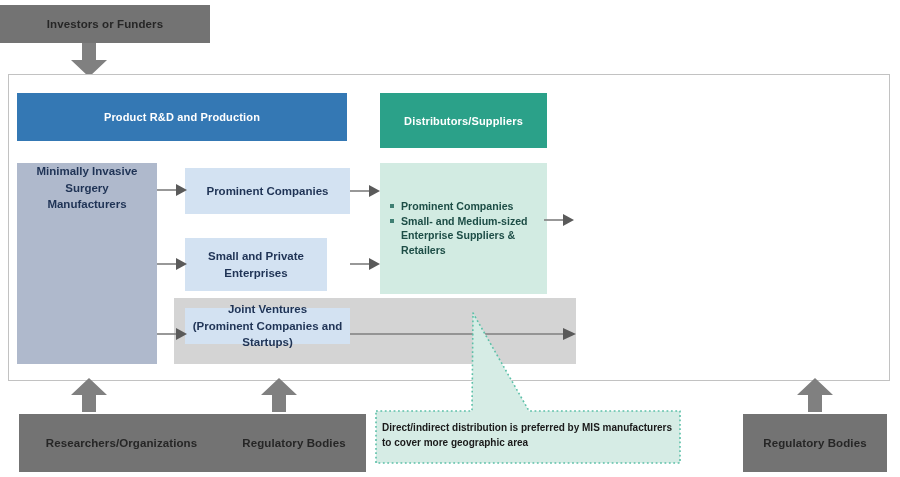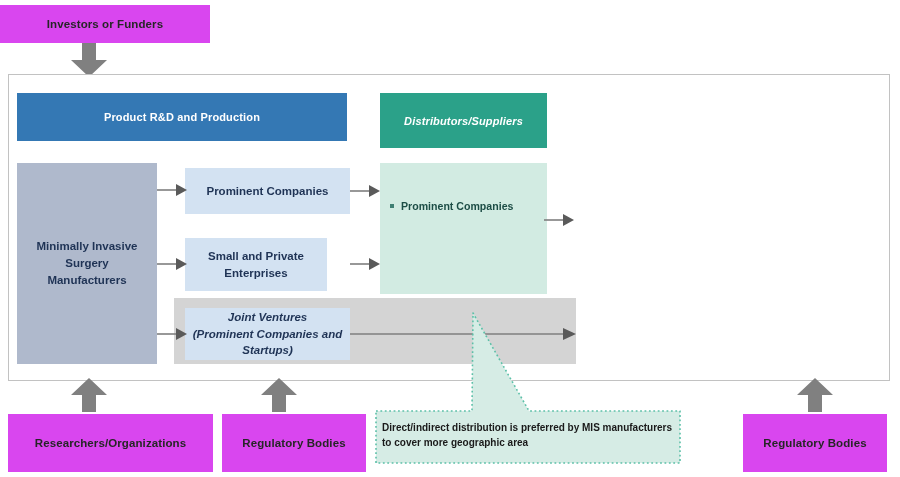--- a/index.html
+++ b/index.html
@@ -17,21 +17,21 @@
     height: 477px;
     background: #ffffff;
     overflow: hidden;
   }
 
   
   .abs { position: absolute; box-sizing: border-box; }
 
   
   .ext-box {
-    background: #d946ef;
+    background: #737373;
     display: flex;
     align-items: center;
     justify-content: center;
     text-align: center;
     color: #262626;
     font-size: 11.5px;
     font-weight: bold;
     letter-spacing: .1px;
     line-height: 1.25;
   }
@@ -52,21 +52,21 @@
     font-weight: bold;
     text-align: center;
     letter-spacing: .15px;
   }
 
   
   .panel { }
 
   .panel-label {
     display: flex;
-    align-items: center;
+    align-items: flex-start;
     justify-content: center;
     text-align: center;
     color: #1f3355;
     font-size: 11.5px;
     font-weight: bold;
     line-height: 1.45;
     padding: 0 8px;
     box-sizing: border-box;
   }
 
@@ -164,21 +164,21 @@
   </div>
 
   <div class="abs sub-box" style="left:185px; top:168px; width:165px; height:46px;">
     <span>Prominent Companies</span>
   </div>
 
   <div class="abs sub-box" style="left:185px; top:238px; width:142px; height:53px;">
     <span>Small and Private Enterprises</span>
   </div>
 
-  <div class="abs sub-box" style="left:185px; top:308px; width:165px; height:52px; white-space:pre-line;font-style:italic;">
+  <div class="abs sub-box" style="left:185px; top:308px; width:165px; height:36px; white-space:pre-line;">
     <span>Joint Ventures
 (Prominent Companies and Startups)</span>
   </div>
 
   <div class="connector" style="left:157px; top:183px; width:30px; height:14px;">
     <svg width="30" height="14" viewBox="0 0 30 14">
       <line x1="0" y1="7" x2="20" y2="7" stroke="#7f7f7f" stroke-width="1.6"></line>
       <polygon points="19,1 30,7 19,13" fill="#5a5a5a"></polygon>
     </svg>
   </div>
@@ -188,27 +188,28 @@
       <polygon points="19,1 30,7 19,13" fill="#5a5a5a"></polygon>
     </svg>
   </div>
   <div class="connector" style="left:157px; top:327px; width:30px; height:14px;">
     <svg width="30" height="14" viewBox="0 0 30 14">
       <line x1="0" y1="7" x2="20" y2="7" stroke="#7f7f7f" stroke-width="1.6"></line>
       <polygon points="19,1 30,7 19,13" fill="#5a5a5a"></polygon>
     </svg>
   </div>
 
-  <div class="abs col-header" style="left:380px; top:93px; width:167px; height:55px; background:#2ba189;font-style:italic;">
+  <div class="abs col-header" style="left:380px; top:93px; width:167px; height:55px; background:#2ba189;">
     <span>Distributors/Suppliers</span>
   </div>
 
   <div class="abs panel" style="left:380px; top:163px; width:167px; height:131px; background:#d2ebe2;">
     <ul class="bullets bullets-teal" style="position:absolute; left:10px; top:36px; right:8px;">
       <li>Prominent Companies</li>
+      <li>Small- and Medium-sized Enterprise Suppliers &amp; Retailers</li>
     </ul>
   </div>
 
   <div class="connector" style="left:350px; top:184px; width:30px; height:14px;">
     <svg width="30" height="14" viewBox="0 0 30 14">
       <line x1="0" y1="7" x2="20" y2="7" stroke="#7f7f7f" stroke-width="1.6"></line>
       <polygon points="19,1 30,7 19,13" fill="#5a5a5a"></polygon>
     </svg>
   </div>
   <div class="connector" style="left:350px; top:257px; width:30px; height:14px;">
@@ -252,21 +253,21 @@
     <svg width="40" height="34" viewBox="0 0 40 34">
       <polygon points="20,0 38,17 27,17 27,34 13,34 13,17 2,17" fill="#808080"></polygon>
     </svg>
   </div>
   <div class="arrow-thick" style="left:795px; top:378px; width:40px; height:34px;">
     <svg width="40" height="34" viewBox="0 0 40 34">
       <polygon points="20,0 38,17 27,17 27,34 13,34 13,17 2,17" fill="#808080"></polygon>
     </svg>
   </div>
 
-  <div class="abs ext-box" style="left:8px; top:414px; width:205px; height:58px;">
+  <div class="abs ext-box" style="left:19px; top:414px; width:205px; height:58px;">
     <span>Researchers/Organizations</span>
   </div>
   <div class="abs ext-box" style="left:222px; top:414px; width:144px; height:58px;">
     <span>Regulatory Bodies</span>
   </div>
   <div class="abs ext-box" style="left:743px; top:414px; width:144px; height:58px;">
     <span>Regulatory Bodies</span>
   </div>
 
 </div>

